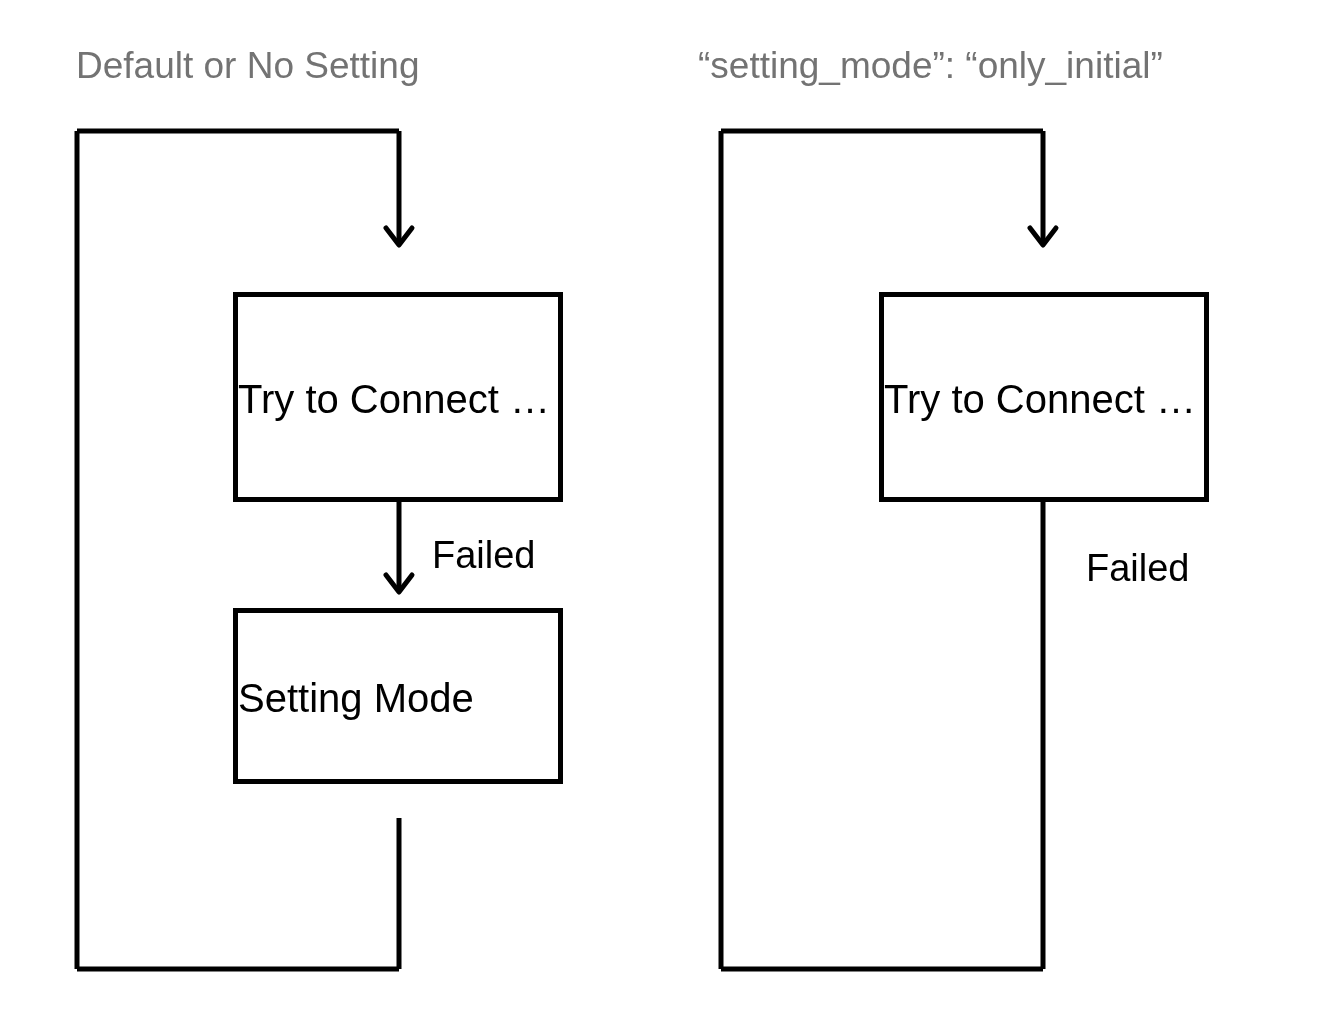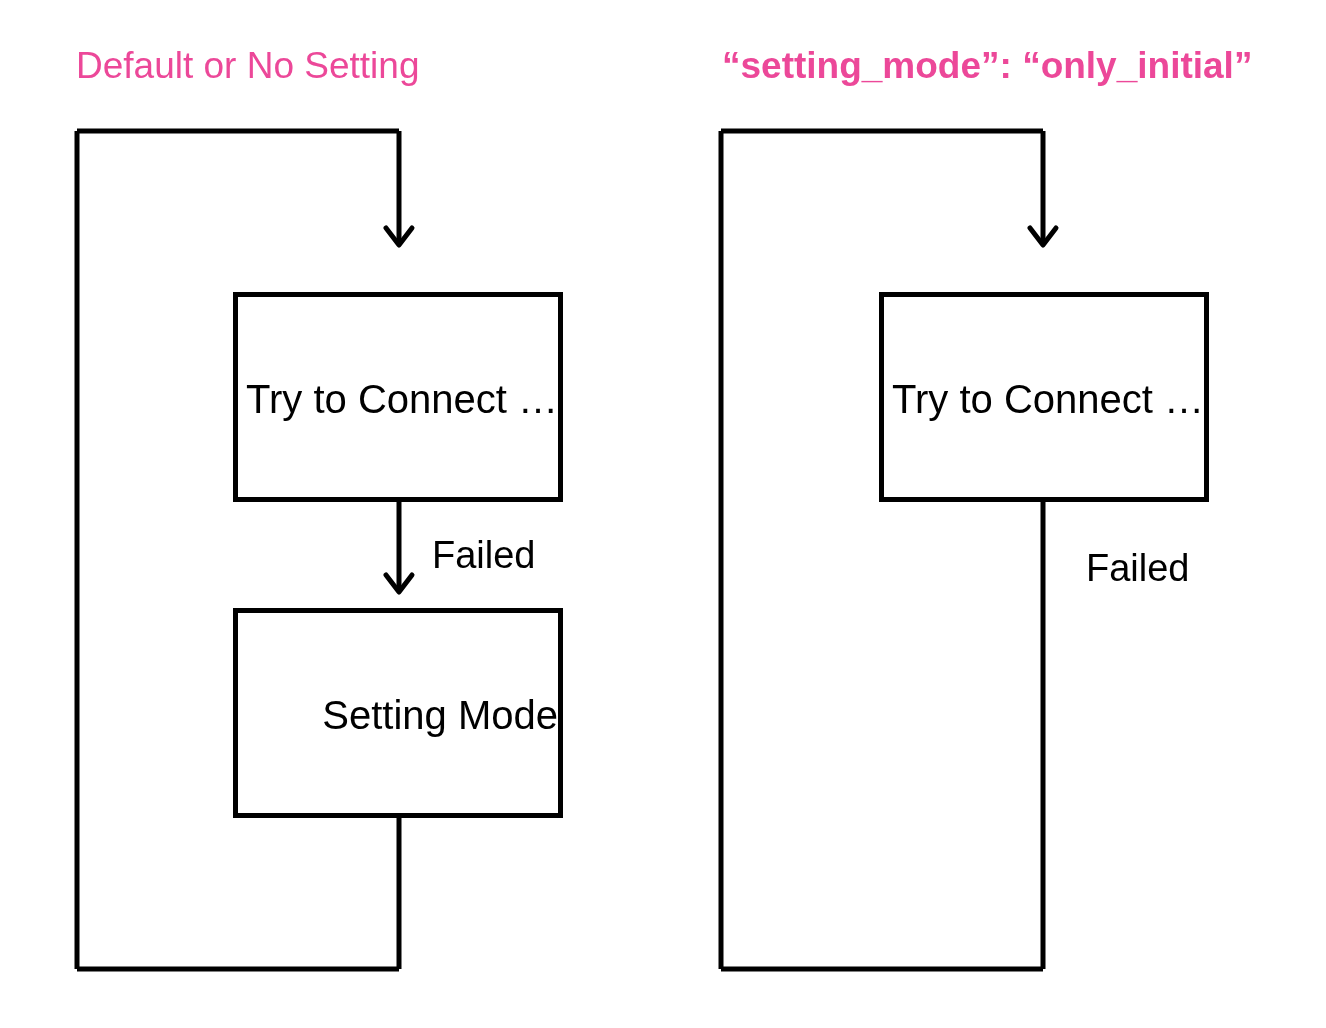--- a/index.html
+++ b/index.html
@@ -14,51 +14,51 @@
     background: #ffffff;
     overflow: hidden;
     font-family: "Liberation Sans", sans-serif;
     color: #000000;
   }
   .panel-title {
     position: absolute;
     font-size: 37px;
     line-height: 1;
     white-space: nowrap;
-    color: #ec4899;
+    color: #737373;
     letter-spacing: 0px;
   }
   #title-left  { left: 76px;  top: 47px; }
-  #title-right { left: 722px; top: 47px; font-weight: bold; }
+  #title-right { left: 698px; top: 47px; }
 
   .flow-svg {
     position: absolute;
     left: 0;
     top: 0;
     width: 1326px;
     height: 1028px;
   }
 
   .node-box {
     position: absolute;
     box-sizing: border-box;
     border: 5px solid #000000;
     background: #ffffff;
     display: flex;
     align-items: center;
-    justify-content: flex-end;
+    justify-content: flex-start;
   }
   .node-label {
     font-size: 40px;
     line-height: 1;
     white-space: nowrap;
     color: #000000;
   }
   #box-try-left   { left: 233px; top: 292px; width: 330px; height: 210px; }
-  #box-setting    { left: 233px; top: 608px; width: 330px; height: 210px; }
+  #box-setting    { left: 233px; top: 608px; width: 330px; height: 176px; }
   #box-try-right  { left: 879px; top: 292px; width: 330px; height: 210px; }
 
   
   #box-try-left  .node-label,
   #box-try-right .node-label { position: relative; top: 2px; }
   #box-setting   .node-label { position: relative; top: 2px; }
 
   .edge-label {
     position: absolute;
     font-size: 38px;

